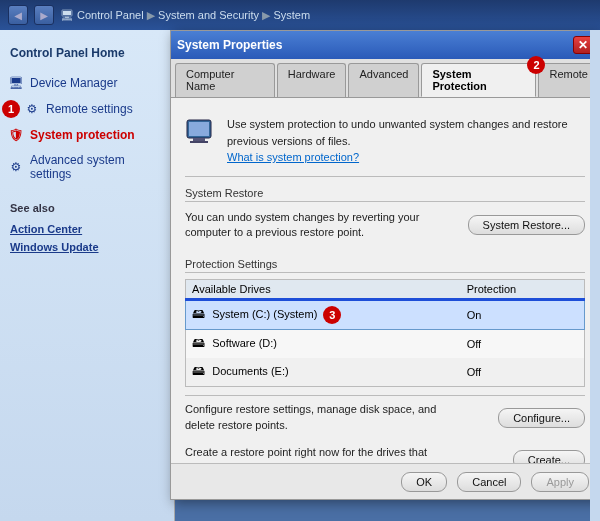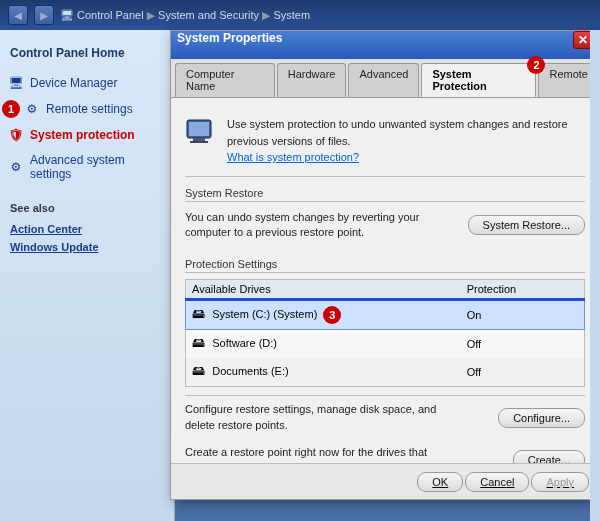--- a/index.html
+++ b/index.html
@@ -111,20 +111,21 @@
       height: 470px;
       background: #f0f0f0;
       border: 1px solid #999;
       box-shadow: 3px 3px 12px rgba(0,0,0,0.4);
     }
 
     .dialog-titlebar {
       height: 28px;
       background: linear-gradient(to bottom, #4a7fd4, #2a5ab8);
       display: flex;
+      align-items: center;
       justify-content: space-between;
       padding: 0 6px;
       color: white;
       font-size: 12px;
       font-weight: bold;
     }
     .title-close {
       width: 20px; height: 18px;
       background: linear-gradient(to bottom, #e84040, #b02020);
       border: 1px solid #800;
@@ -276,24 +277,24 @@
     }
 
     
     .dialog-footer {
       height: 36px;
       background: #e8e8e8;
       border-top: 1px solid #bbb;
       display: flex;
       align-items: center;
       justify-content: flex-end;
-      gap: 2px;
+      gap: 10px;
       padding: 0 10px;
       position: absolute;
-      bottom: 0; left: 0; right: 0; text-decoration: underline;
+      bottom: 0; left: 0; right: 0;
     }
 
     
     .right-partial {
       position: absolute;
       right: 0; top: 30px;
       width: 10px;
       background: #c5d8ee;
       height: calc(521px - 30px);
     }

